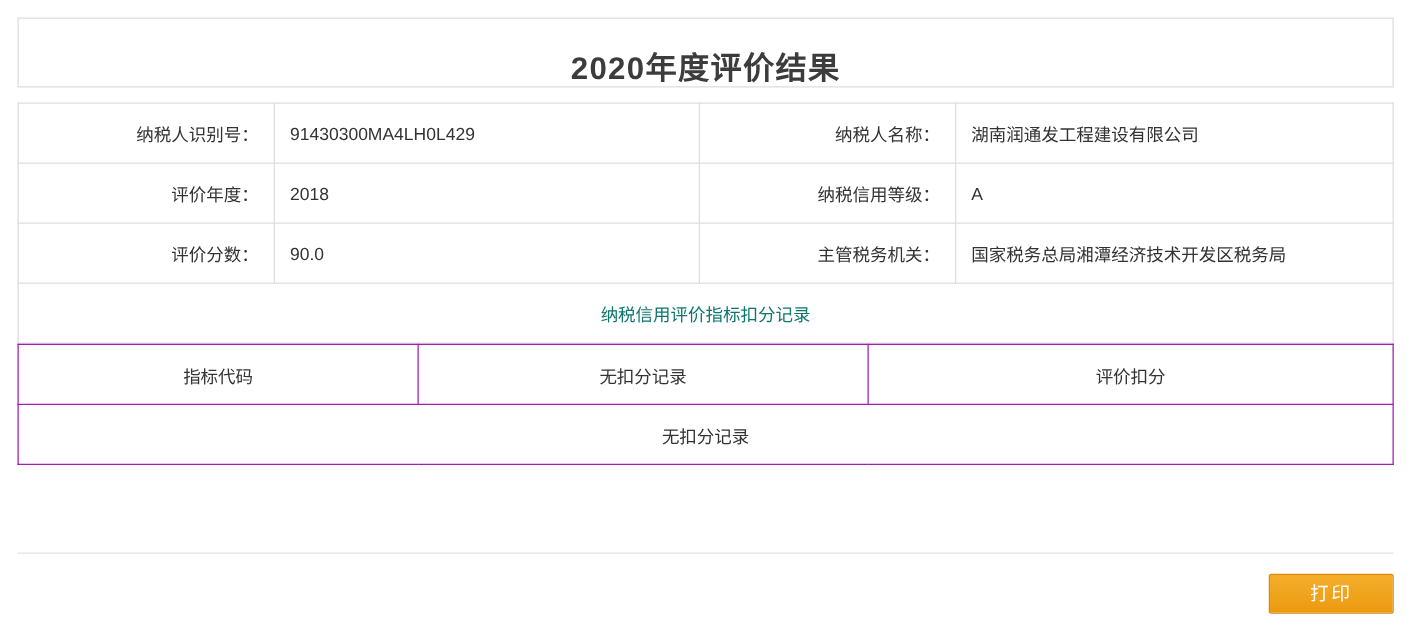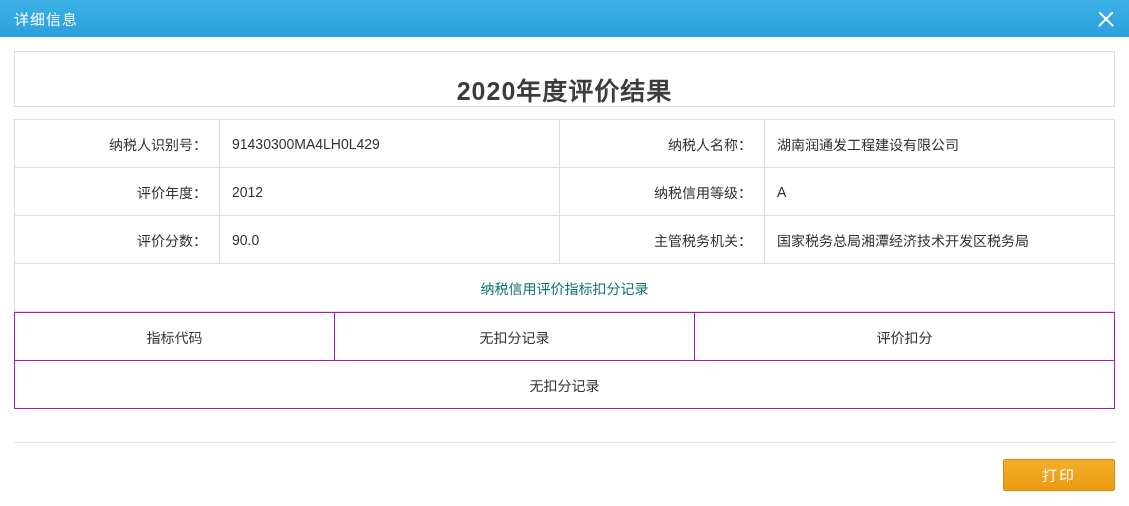--- a/index.html
+++ b/index.html
@@ -158,57 +158,53 @@
     justify-content: flex-end;
     box-sizing: border-box;
     flex: 0 0 auto;
   }
   .print-button {
     background: #f0a31b;
     background: linear-gradient(180deg, #f5ae2c 0%, #eb9a10 100%);
     border: 1px solid #d98c0c;
     color: #ffffff;
     font-size: 15px;
-    width: 112px;
+    width: 100px;
     height: 32px;
     line-height: 30px;
     text-align: center;
     border-radius: 2px;
     cursor: pointer;
     letter-spacing: 2px;
     font-family: "Liberation Sans", "DejaVu Sans", sans-serif;
   }
 </style>
 </head>
 <body>
 
 <div class="dialog">
 
-  <div class="titlebar">
-    <span class="titlebar-title">详细信息</span>
-    <span class="close-icon"></span>
-  </div>
 
   <div class="body">
 
     <div class="report-title-box">
       <span class="report-title">2020年度评价结果</span>
     </div>
 
     <table class="info-table">
       <tbody>
         <tr>
           <td class="label-cell col-label-a">纳税人识别号：</td>
           <td class="value-cell col-value-a">91430300MA4LH0L429</td>
           <td class="label-cell col-label-b">纳税人名称：</td>
           <td class="value-cell col-value-b">湖南润通发工程建设有限公司</td>
         </tr>
         <tr>
           <td class="label-cell col-label-a">评价年度：</td>
-          <td class="value-cell col-value-a">2012</td>
+          <td class="value-cell col-value-a">2018</td>
           <td class="label-cell col-label-b">纳税信用等级：</td>
           <td class="value-cell col-value-b">A</td>
         </tr>
         <tr>
           <td class="label-cell col-label-a">评价分数：</td>
           <td class="value-cell col-value-a">90.0</td>
           <td class="label-cell col-label-b">主管税务机关：</td>
           <td class="value-cell col-value-b">国家税务总局湘潭经济技术开发区税务局</td>
         </tr>
         <tr class="section-row">

